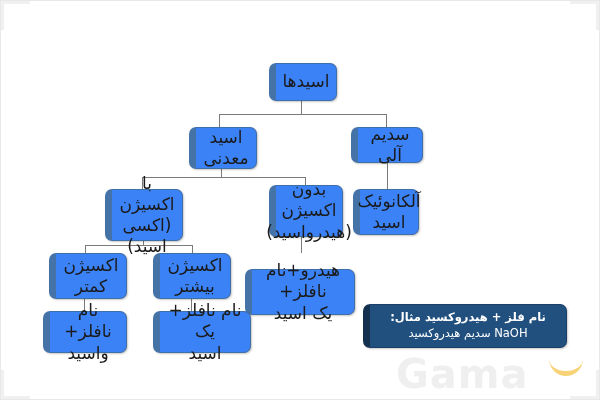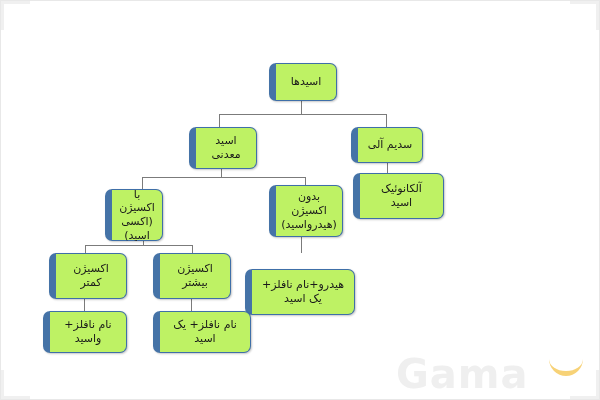--- a/index.html
+++ b/index.html
@@ -27,29 +27,29 @@
     top: 72px;
     font-size: 12.5px;
     color: #222222;
     direction: rtl;
     white-space: nowrap;
     font-family: "DejaVu Sans", sans-serif;
   }
   .node {
     position: absolute;
     box-sizing: border-box;
-    background: #bef264;
+    background: #3b82f6;
     border: 1.6px solid #3f6fa8;
     border-radius: 7px;
     border-left: 7px solid #4573a7;
     box-shadow: 1px 1px 2px rgba(0,0,0,0.22);
     color: #1a1a1a;
     direction: rtl;
     text-align: center;
-    font-size: 11px;
+    font-size: 17px;
     line-height: 1.25;
     display: flex;
     align-items: center;
     justify-content: center;
     padding: 2px 5px;
     font-family: "DejaVu Sans", sans-serif;
   }
   .node.example {
     background: #21507f;
     border: 1.6px solid #1b4068;
@@ -137,31 +137,31 @@
       <div class="node" style="left: 268px; top: 62px; width: 68px; height: 38px;">
         <span style="white-space: pre-line;">اسیدها</span>
       </div>
       <div class="node" style="left: 188px; top: 126px; width: 68px; height: 42px;">
         <span style="white-space: pre-line;">اسید
 معدنی</span>
       </div>
       <div class="node" style="left: 350px; top: 126px; width: 72px; height: 36px;">
         <span style="white-space: pre-line;">سدیم آلی</span>
       </div>
-      <div class="node" style="left: 104px; top: 188px; width: 58px; height: 52px;">
+      <div class="node" style="left: 104px; top: 188px; width: 78px; height: 52px;">
         <span style="white-space: pre-line;">با اکسیژن
 (اکسی
 اسید)</span>
       </div>
       <div class="node" style="left: 268px; top: 184px; width: 74px; height: 52px;">
         <span style="white-space: pre-line;">بدون
 اکسیژن
 (هیدرواسید)</span>
       </div>
-      <div class="node" style="left: 352px; top: 172px; width: 91px; height: 46px;">
+      <div class="node" style="left: 352px; top: 188px; width: 66px; height: 46px;">
         <span style="white-space: pre-line;">آلکانوئیک
 اسید</span>
       </div>
       <div class="node" style="left: 48px; top: 252px; width: 78px; height: 46px;">
         <span style="white-space: pre-line;">اکسیژن
 کمتر</span>
       </div>
       <div class="node" style="left: 152px; top: 252px; width: 78px; height: 46px;">
         <span style="white-space: pre-line;">اکسیژن
 بیشتر</span>
@@ -173,16 +173,22 @@
       <div class="node" style="left: 42px; top: 310px; width: 84px; height: 42px;">
         <span style="white-space: pre-line;">نام نافلز+
 واسید</span>
       </div>
       <div class="node" style="left: 152px; top: 310px; width: 98px; height: 42px;">
         <span style="white-space: pre-line;">نام نافلز+ یک
 اسید</span>
       </div>
     </div>
 
+  <div class="node example" id="example-node" style="left: 362px; top: 303px; width: 204px; height: 44px;">
+    <div>
+      <span>نام فلز + هیدروکسید  مثال:</span>
+      <span class="line2">NaOH  سدیم هیدروکسید</span>
+    </div>
+  </div>
 
   <div class="watermark">Gama</div>
   <div class="watermark-swoosh"></div>
 </div>
 
 </body></html>

